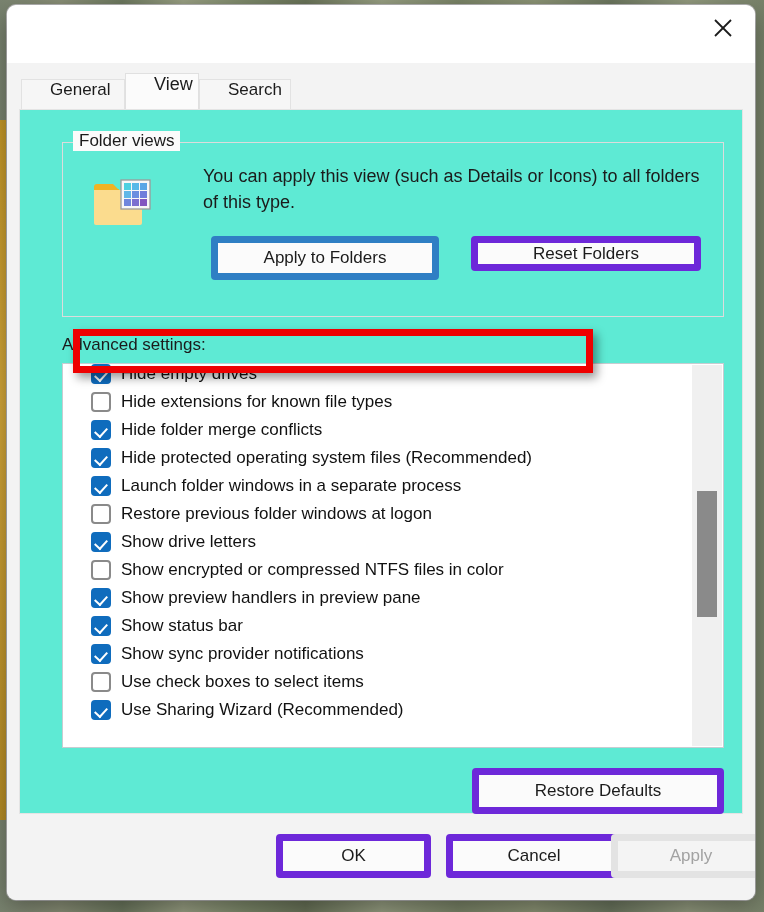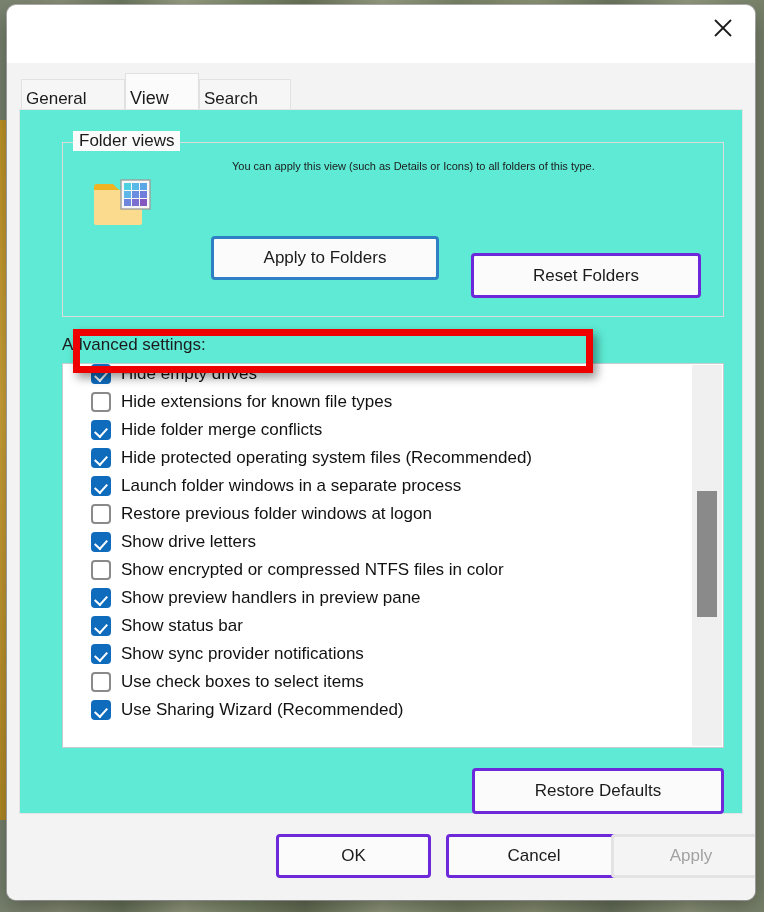--- a/index.html
+++ b/index.html
@@ -74,23 +74,23 @@
   .tabstrip {
     position: relative;
     height: 36px;
     background: #f3f3f3;
     margin-top: 10px;
   }
   .tab {
     position: absolute;
     top: 6px;
     height: 30px;
-    padding: 0 4px;
+    padding: 0 28px;
     display: flex;
-    align-items: flex-end;
+    align-items: flex-start;
     font-size: 17px;
     color: #1b1b1b;
     background: #f6f6f6;
     border: 1px solid #e2e2e2;
     border-bottom: none;
     cursor: pointer;
     box-sizing: border-box;
   }
   .tab.active {
     top: 0;
@@ -135,54 +135,53 @@
   .folder-icon {
     position: absolute;
     left: 28px;
     top: 32px;
     width: 64px;
     height: 56px;
   }
   .group-desc {
     position: absolute;
     left: 140px;
-    top: 10px;
+    top: 20px;
     width: 500px;
-    font-size: 11px;
+    font-size: 18px;
     line-height: 26px;
     color: #1b1b1b;
-    margin-left: 29px;
   }
 
   .btn {
     font-family: "Liberation Sans", sans-serif;
     font-size: 17px;
     color: #1b1b1b;
     background: #fbfbfb;
-    border: 3px solid #6d28d9;
+    border: 7px solid #6d28d9;
     border-radius: 4px;
     cursor: pointer;
     box-sizing: border-box;
   }
   .btn.accent { border-color: #2f7fc4; }
   .btn.disabled { color: #a2a2a2; background: #f4f4f4; border-color: #e3e3e3; cursor: default; }
 
   .btn-apply-folders {
     position: absolute;
     left: 148px;
     top: 93px;
     width: 228px;
     height: 44px;
   }
   .btn-reset-folders {
     position: absolute;
     left: 408px;
-    top: 110px;
+    top: 93px;
     width: 230px;
-    height: 45px;
+    height: 35px;
   }
 
   .adv-label {
     position: absolute;
     left: 42px;
     top: 225px;
     font-size: 17px;
     color: #1b1b1b;
   }
 

